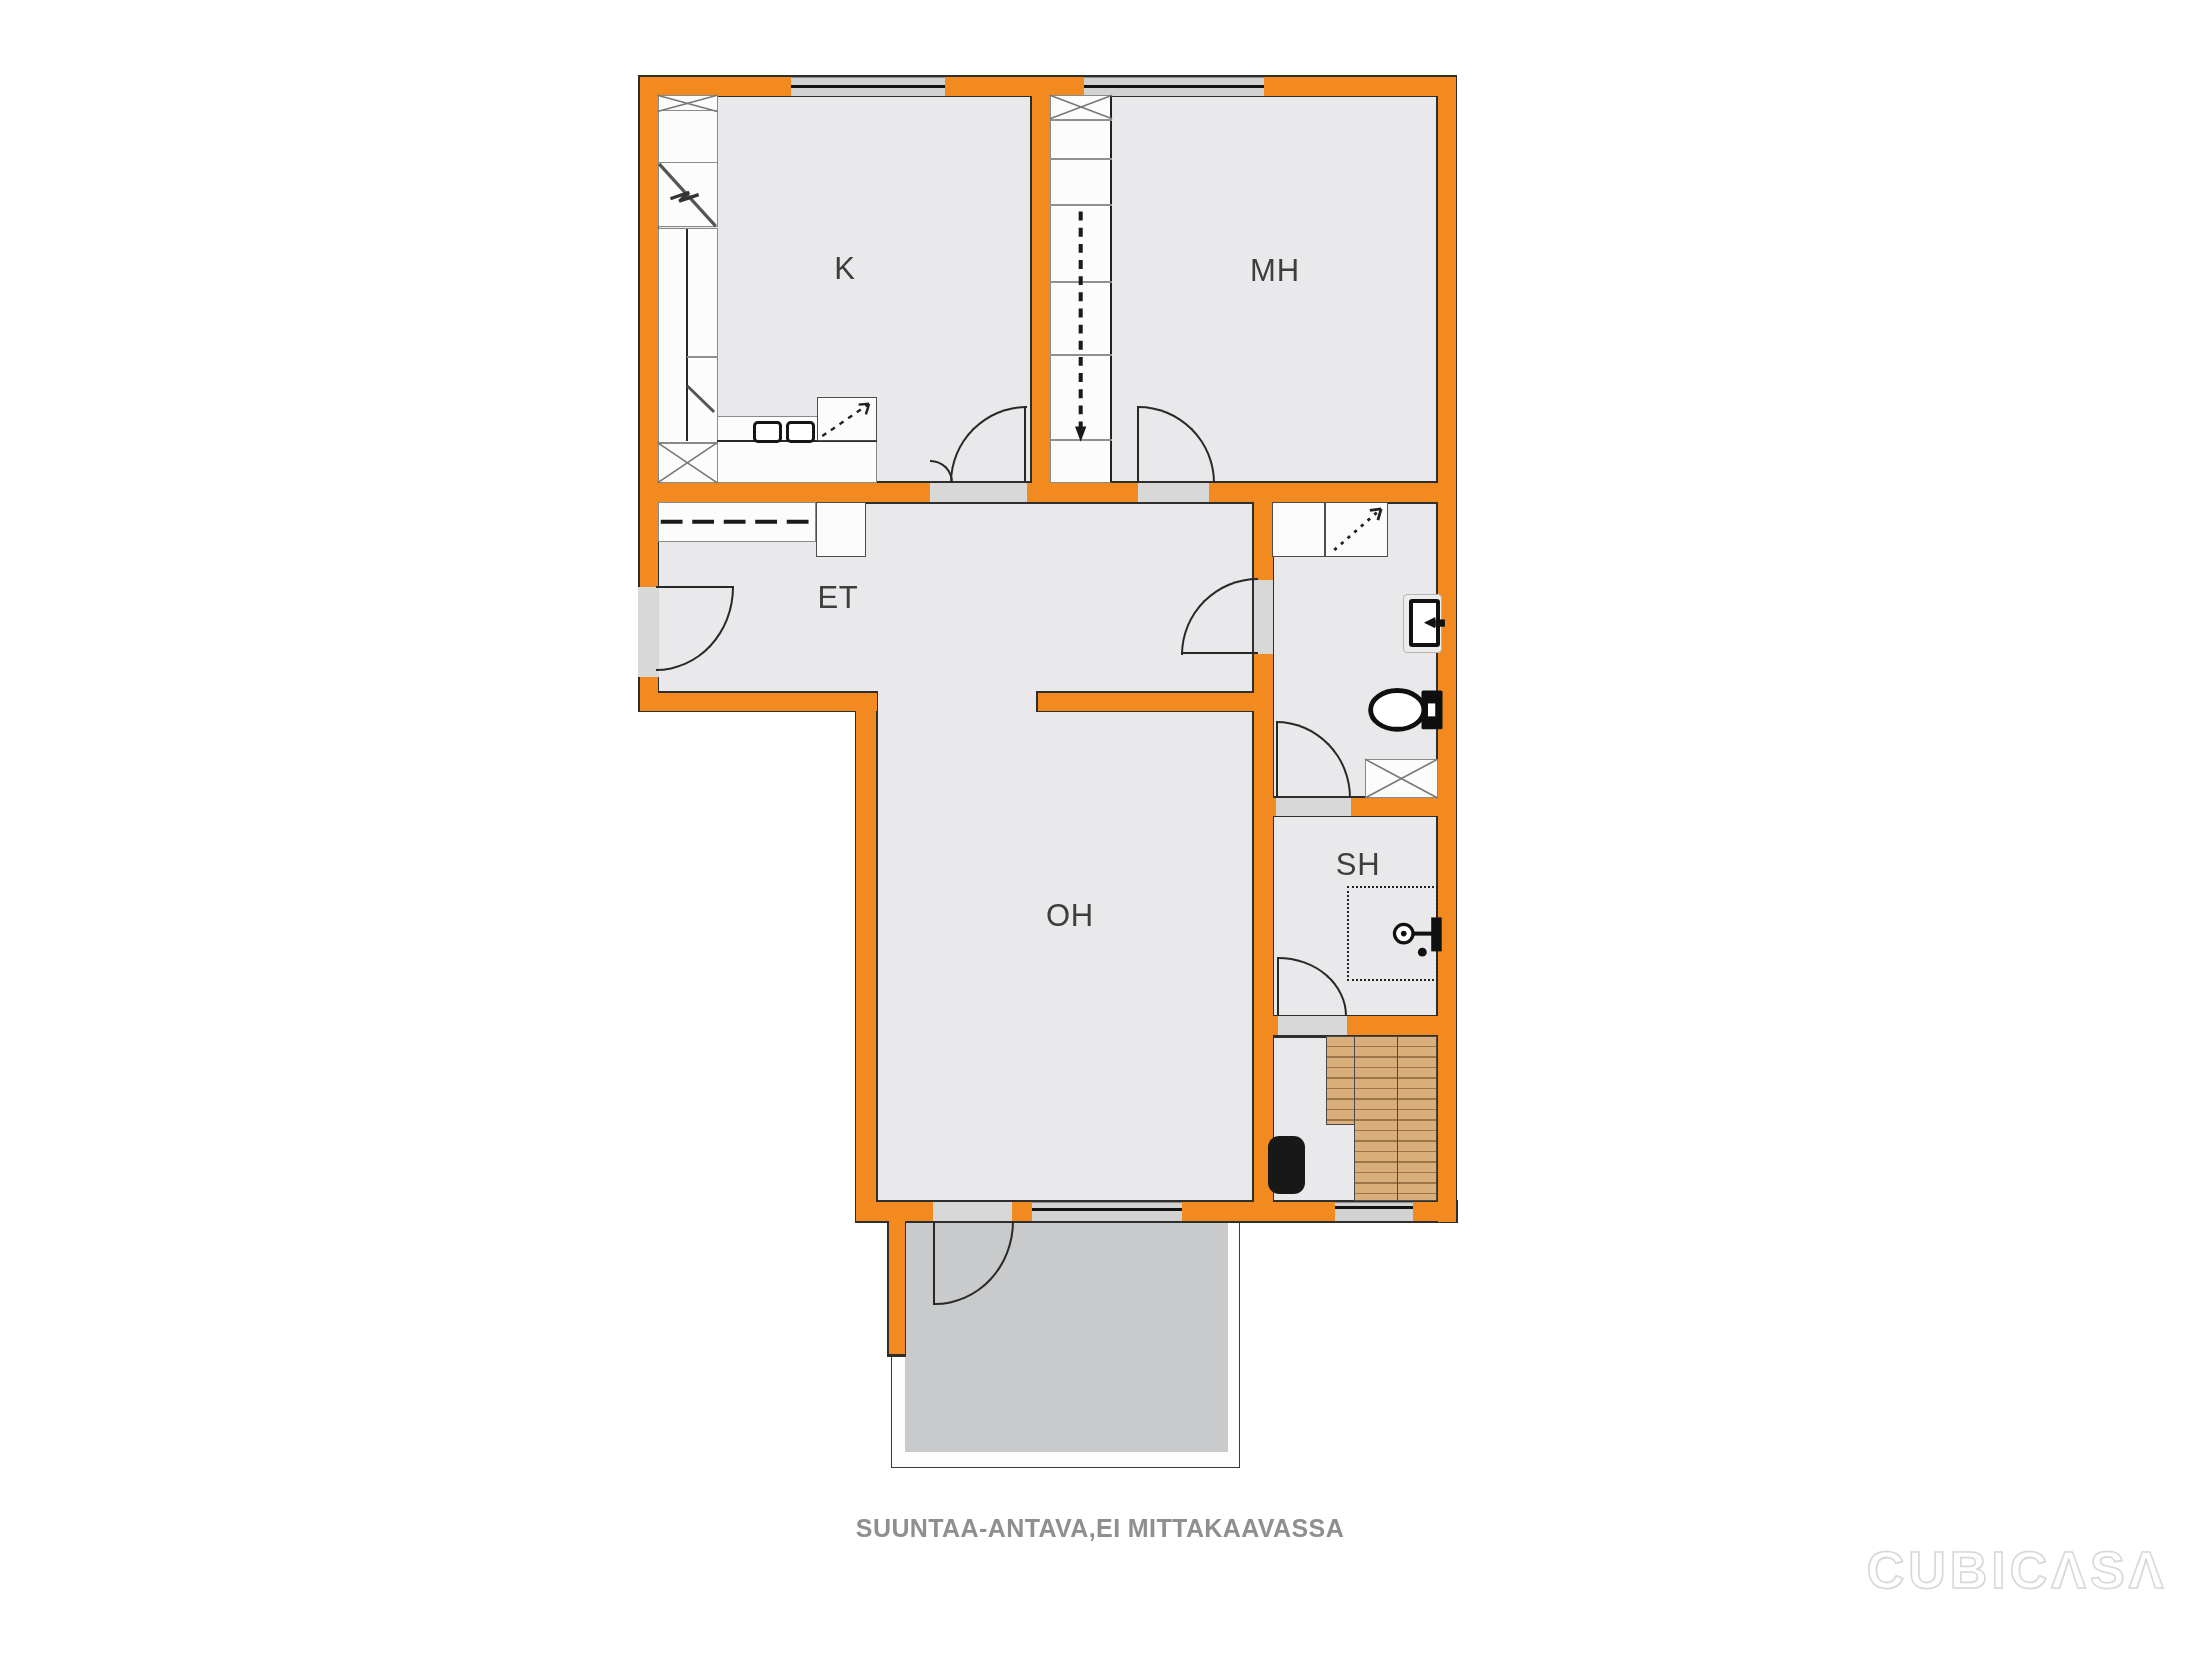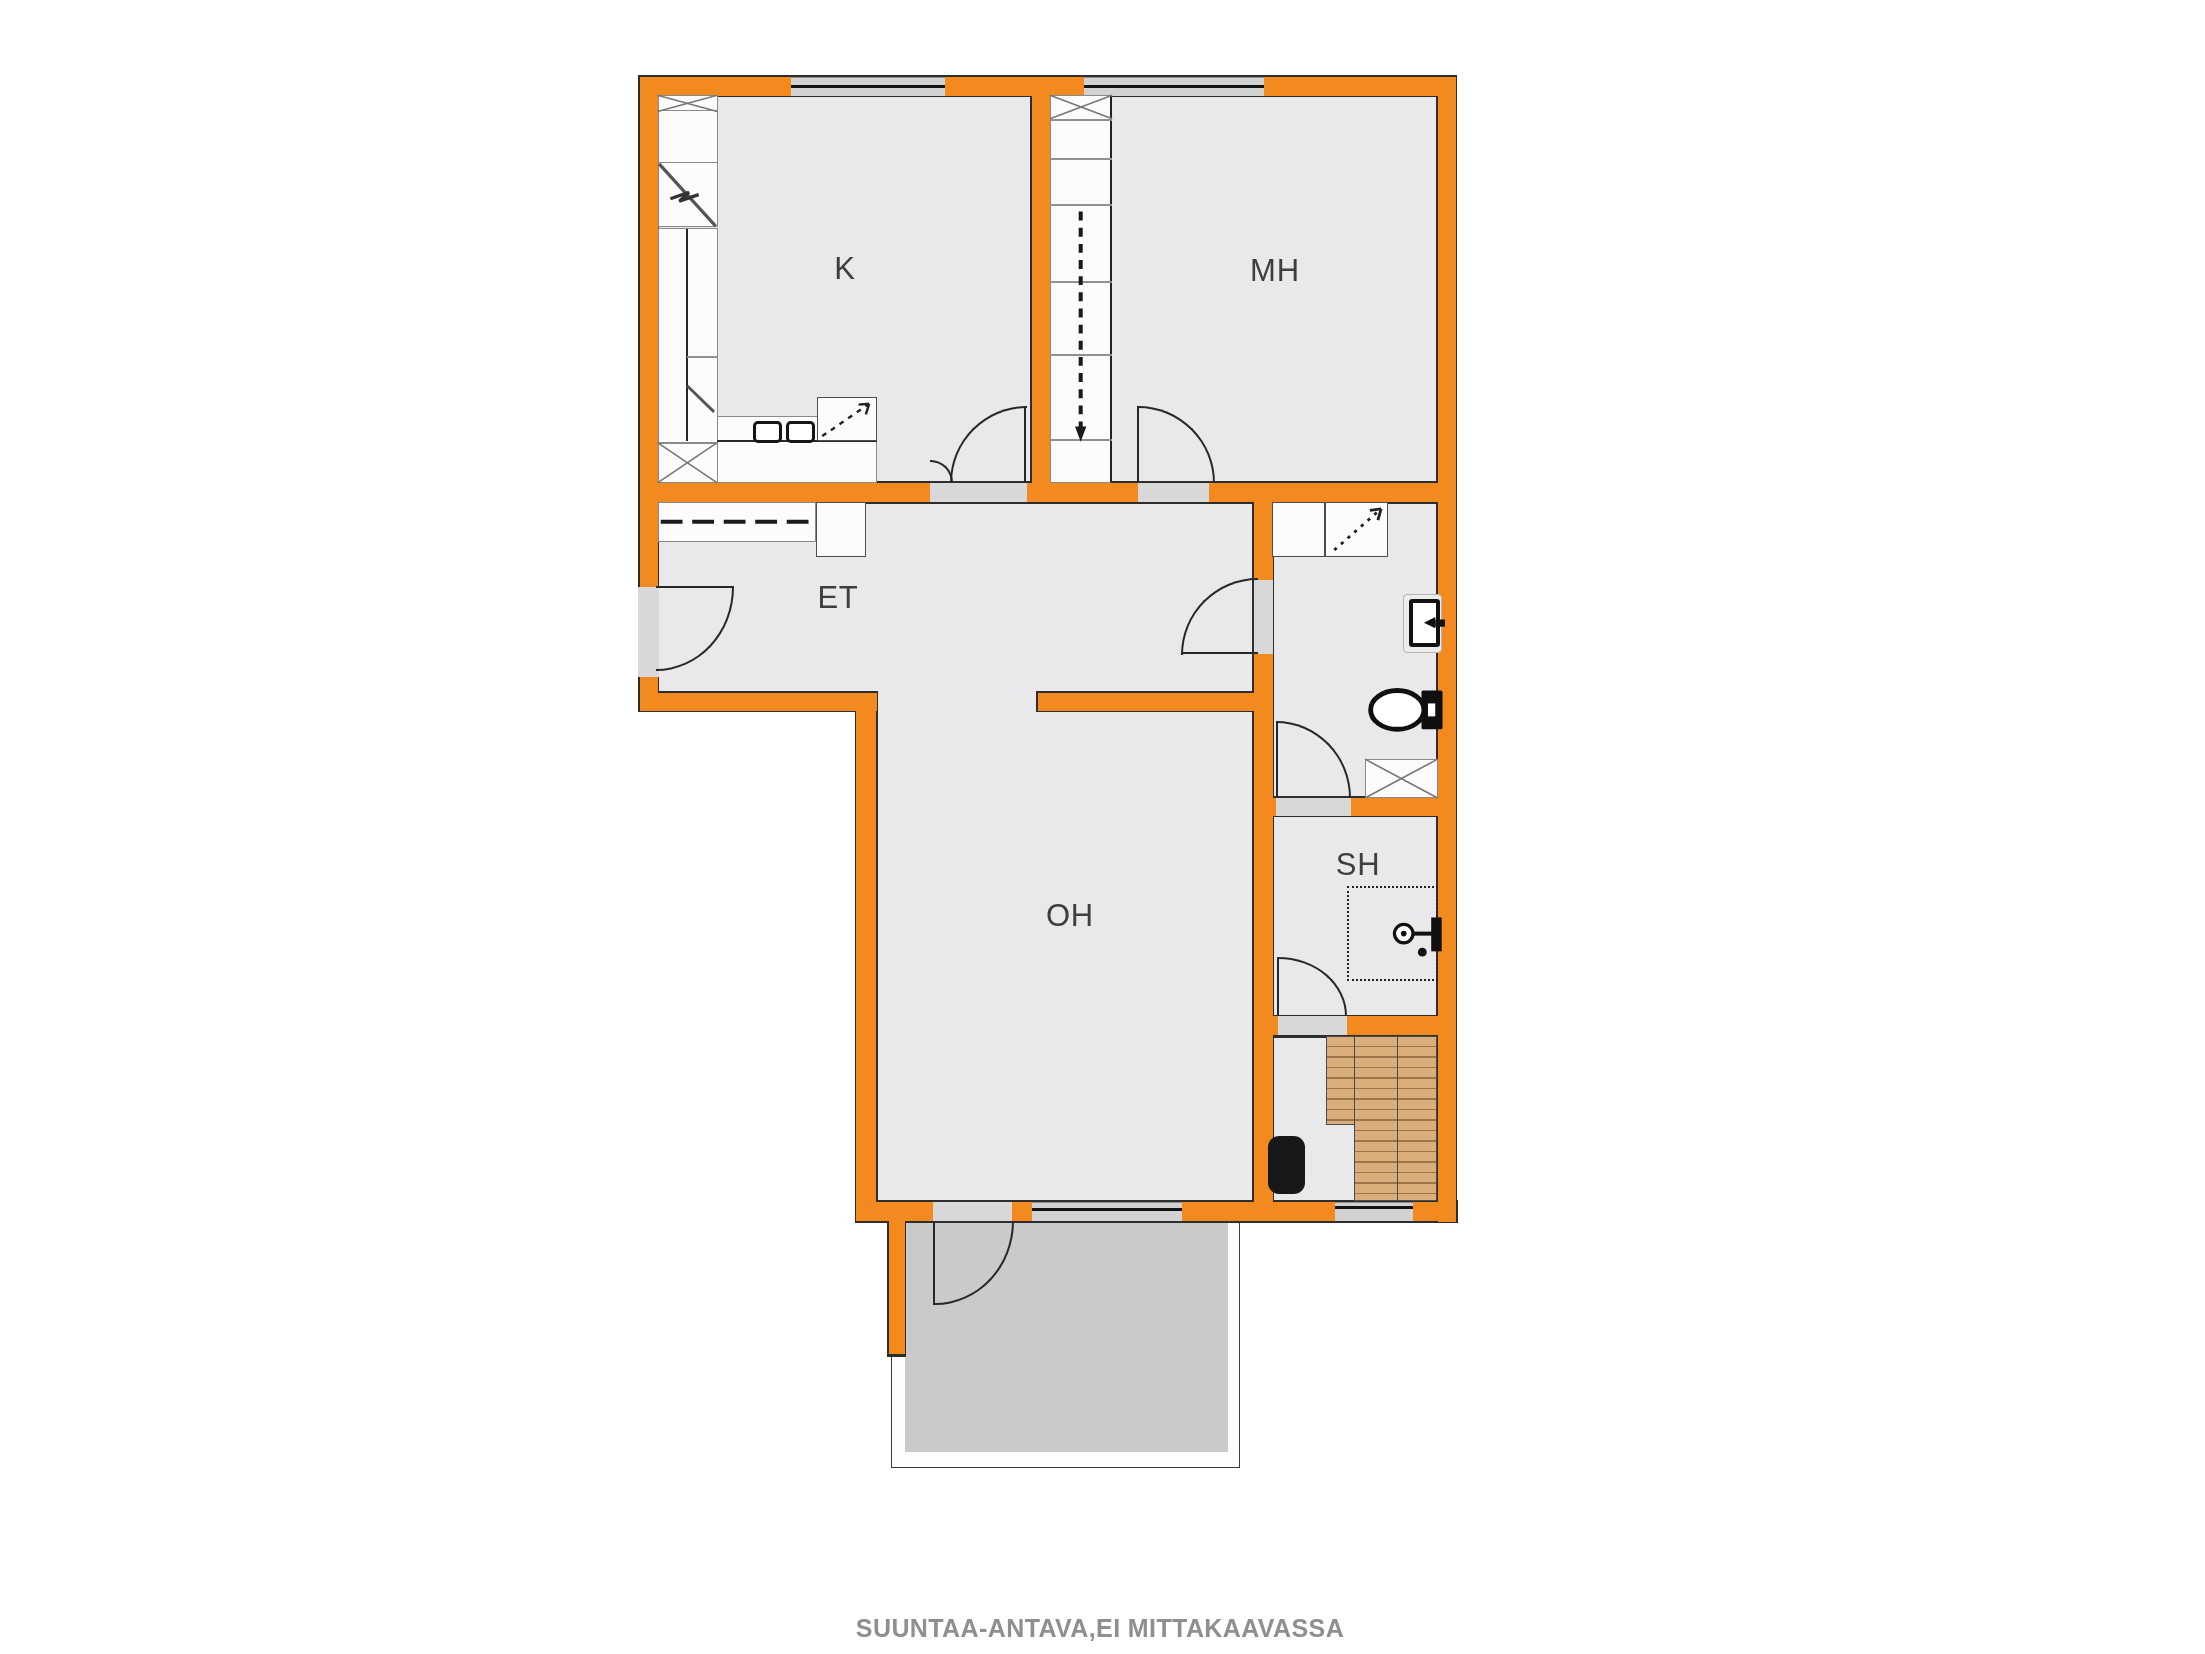--- a/index.html
+++ b/index.html
@@ -204,16 +204,17 @@
       <ellipse cx="1730" cy="879" rx="33" ry="24" fill="#fff" stroke="#0f0f0f" stroke-width="6"></ellipse>
     </g>
   </svg>
 
   <div class="abs room-label" style="left:845px;top:269px;">K</div>
   <div class="abs room-label" style="left:1275px;top:271px;">MH</div>
   <div class="abs room-label" style="left:838px;top:598px;">ET</div>
   <div class="abs room-label" style="left:1070px;top:916px;">OH</div>
   <div class="abs room-label" style="left:1358px;top:865px;">SH</div>
 
-  <div class="abs footer-note" style="left:1100px;top:1628px;">SUUNTAA-ANTAVA,EI MITTAKAAVASSA</div>
+  <div class="abs footer-note" style="left:1100px;top:1528px;">SUUNTAA-ANTAVA,EI MITTAKAAVASSA</div>
+  <div class="abs watermark" style="left:2017px;top:1570px;">CUBICΛSΛ</div>
 
 </div>
 
 
 </body></html>

